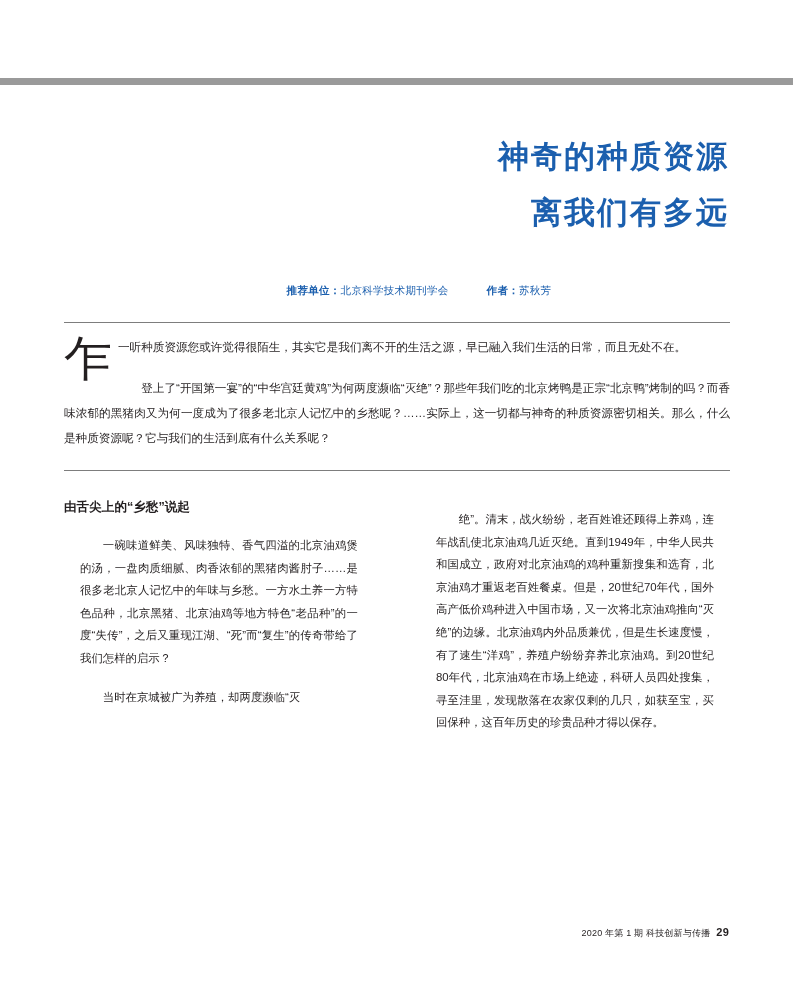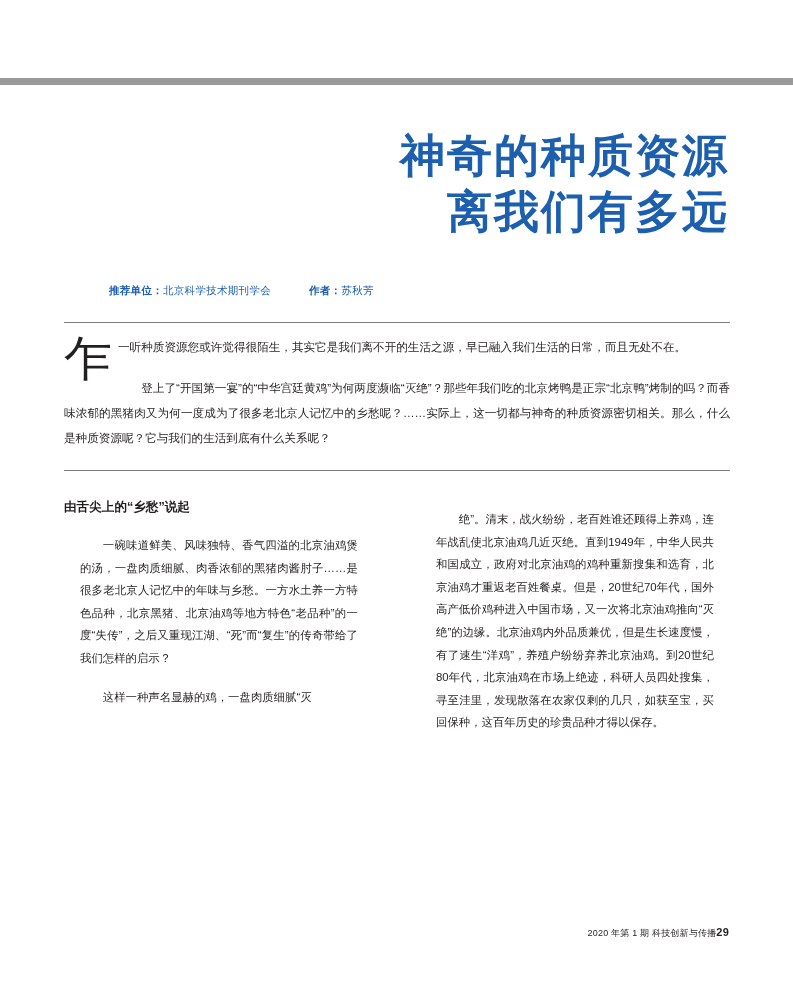--- a/index.html
+++ b/index.html
@@ -33,32 +33,32 @@
   .title-block {
     position: absolute;
     right: 64px;
     top: 128px;
     width: 620px;
     text-align: right;
   }
   .title-line {
     font-family: "DejaVu Sans", sans-serif;
     font-weight: bold;
-    font-size: 45px;
+    font-size: 31px;
     line-height: 56px;
     letter-spacing: 2px;
     color: #1b5fae;
     white-space: nowrap;
   }
   .credits {
     position: absolute;
     right: 64px;
     top: 284px;
     width: 620px;
-    text-align: left;
+    text-align: center;
     font-size: 10.5px;
     color: #1b5fae;
     letter-spacing: 0.3px;
   }
   .credits .label {
     font-weight: bold;
   }
   .credits .gap {
     display: inline-block;
     width: 38px;
@@ -133,20 +133,21 @@
     position: absolute;
     right: 64px;
     bottom: 42px;
     font-size: 9px;
     color: #231f20;
     letter-spacing: 0.2px;
   }
   .footer .pageno {
     font-size: 11px;
     font-weight: bold;
+    margin-left: 6px;
   }
 </style>
 </head>
 <body>
 
 <div class="page">
 
   <div class="top-rule"></div>
 
   <div class="title-block">
@@ -165,21 +166,21 @@
     <p>一听种质资源您或许觉得很陌生，其实它是我们离不开的生活之源，早已融入我们生活的日常，而且无处不在。</p>
     <p class="indent">登上了“开国第一宴”的“中华宫廷黄鸡”为何两度濒临“灭绝”？那些年我们吃的北京烤鸭是正宗“北京鸭”烤制的吗？而香味浓郁的黑猪肉又为何一度成为了很多老北京人记忆中的乡愁呢？……实际上，这一切都与神奇的种质资源密切相关。那么，什么是种质资源呢？它与我们的生活到底有什么关系呢？</p>
   </div>
 
   <div class="hr-thin hr-bottom"></div>
 
   <div class="columns">
     <div class="col col-left">
       <div class="sec-head">由舌尖上的“乡愁”说起</div>
       <p>一碗味道鲜美、风味独特、香气四溢的北京油鸡煲的汤，一盘肉质细腻、肉香浓郁的黑猪肉酱肘子……是很多老北京人记忆中的年味与乡愁。一方水土养一方特色品种，北京黑猪、北京油鸡等地方特色“老品种”的一度“失传”，之后又重现江湖、“死”而“复生”的传奇带给了我们怎样的启示？</p>
-      <p>这样一种声名显赫的鸡，一盘肉质细腻“灭</p>
+      <p>当时在京城被广为养殖，却两度濒临“灭</p>
     </div>
     <div class="col col-right">
       <p>绝”。清末，战火纷纷，老百姓谁还顾得上养鸡，连年战乱使北京油鸡几近灭绝。直到1949年，中华人民共和国成立，政府对北京油鸡的鸡种重新搜集和选育，北京油鸡才重返老百姓餐桌。但是，20世纪70年代，国外高产低价鸡种进入中国市场，又一次将北京油鸡推向“灭绝”的边缘。北京油鸡内外品质兼优，但是生长速度慢，有了速生“洋鸡”，养殖户纷纷弃养北京油鸡。到20世纪80年代，北京油鸡在市场上绝迹，科研人员四处搜集，寻至洼里，发现散落在农家仅剩的几只，如获至宝，买回保种，这百年历史的珍贵品种才得以保存。</p>
     </div>
   </div>
 
   <div class="footer">
     <span>2020 年第 1 期  科技创新与传播</span><span class="pageno">29</span>
   </div>
 

